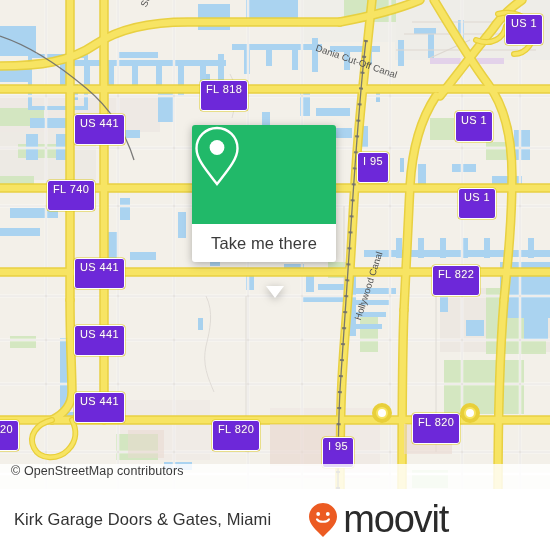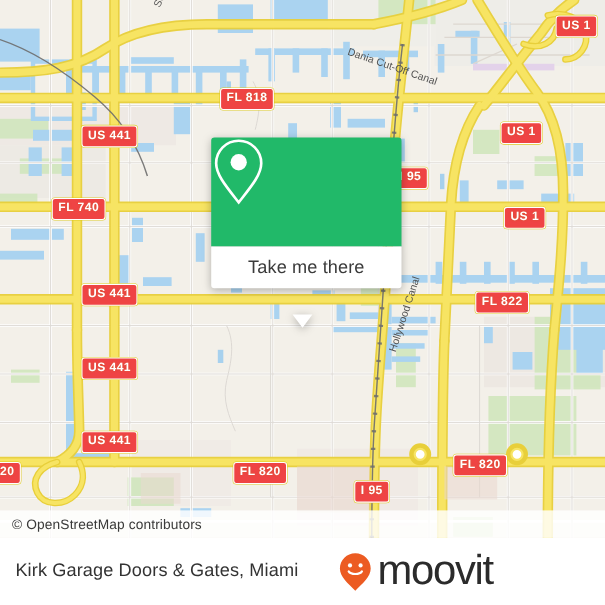--- a/index.html
+++ b/index.html
@@ -10,45 +10,45 @@
   }
   #app{position:relative;width:550px;height:550px;overflow:hidden;background:#fff;}
 
   
   .map{position:absolute;left:0;top:0;width:550px;height:489px;overflow:hidden;background:#f2efe9;}
   .map svg{position:absolute;left:0;top:0;}
 
   
   .shield{
     position:absolute;
-    background:#ef4444;
+    background:#6d28d9;
     border:1.6px solid #ffffff;
     border-radius:3px;
     color:#ffffff;
     font-size:11px;
-    font-weight:bold;
+    font-weight:normal;
     letter-spacing:.4px;
     line-height:13px;
-    padding:2px 5px 3px 5px;
+    padding:2px 5px 14px 5px;
     white-space:nowrap;
     text-shadow:0 0 2px rgba(160,140,0,.35);
     box-shadow:0 0 0 .5px rgba(220,200,20,.9);
   }
 
   .canal-label{
     position:absolute;
     color:#4b4b4b;
     font-size:9.5px;
     white-space:nowrap;
     transform-origin:0 0;
     opacity:.95;
   }
 
   
-  .callout{position:absolute;left:192px;top:125px;width:173px;filter:drop-shadow(0 2px 4px rgba(0,0,0,.28));}
+  .callout{position:absolute;left:192px;top:125px;width:144px;filter:drop-shadow(0 2px 4px rgba(0,0,0,.28));}
   .callout-top{
     height:99px;background:#21b969;
     border-radius:3px 3px 0 0;
     display:flex;align-items:center;justify-content:center;
   }
   .pin-icon{display:block;}
   .callout-bottom{
     height:38px;background:#ffffff;border-radius:0 0 3px 3px;
     display:flex;align-items:center;justify-content:center;
   }
@@ -56,21 +56,21 @@
   .callout-tail{
     position:absolute;left:74px;top:161px;width:0;height:0;
     border-left:9px solid transparent;border-right:9px solid transparent;
     border-top:12px solid #ffffff;
   }
 
   
   .attribution{
     position:absolute;left:0;top:464px;width:550px;height:25px;
     background:rgba(255,255,255,.82);
-    display:flex;align-items:center;
+    display:flex;align-items:flex-start;
   }
   .attribution span{font-size:12.5px;color:#3a3a3a;padding-left:11px;letter-spacing:.1px;}
 
   
   .footer{position:absolute;left:0;top:489px;width:462px;height:61px;background:#ffffff;overflow:hidden;}
   .footer-ghost{position:absolute;left:0;top:-489px;opacity:.13;}
   .footer-inner{position:relative;display:flex;align-items:center;height:61px;padding:0 14px;justify-content:space-between;}
   .place-title{font-size:16.5px;color:#333333;letter-spacing:.1px;white-space:nowrap;}
   .brand{display:flex;align-items:center;gap:5px;}
   .brand-word{font-size:38px;color:#2b2b2b;letter-spacing:-1.2px;line-height:31px;}

